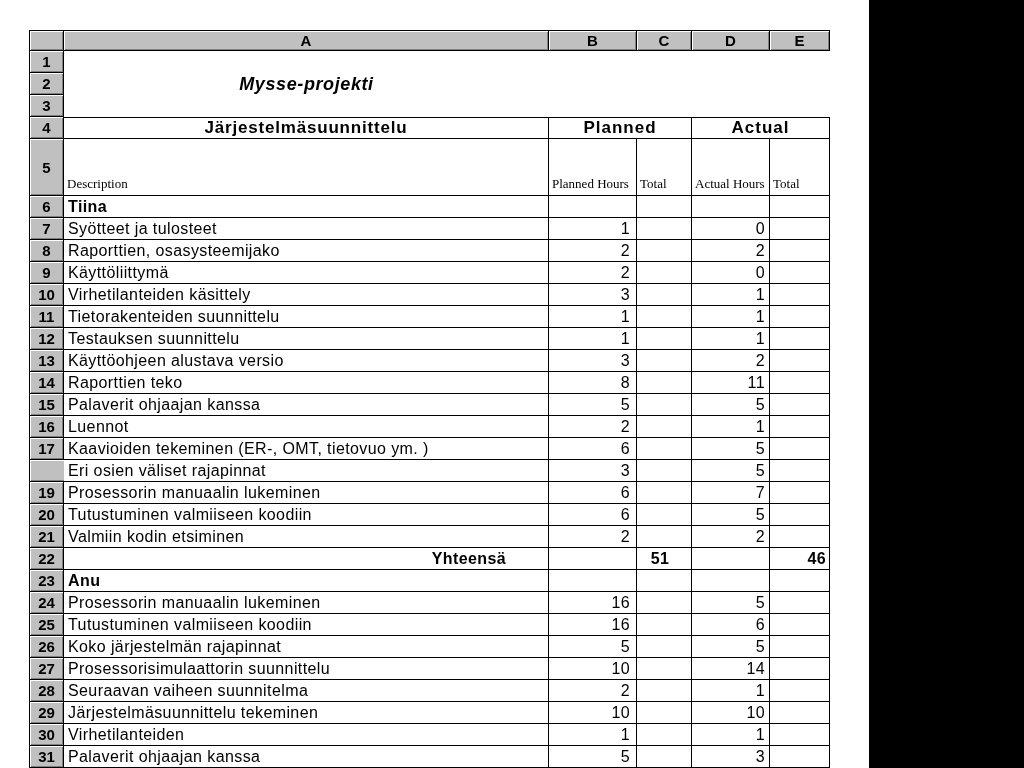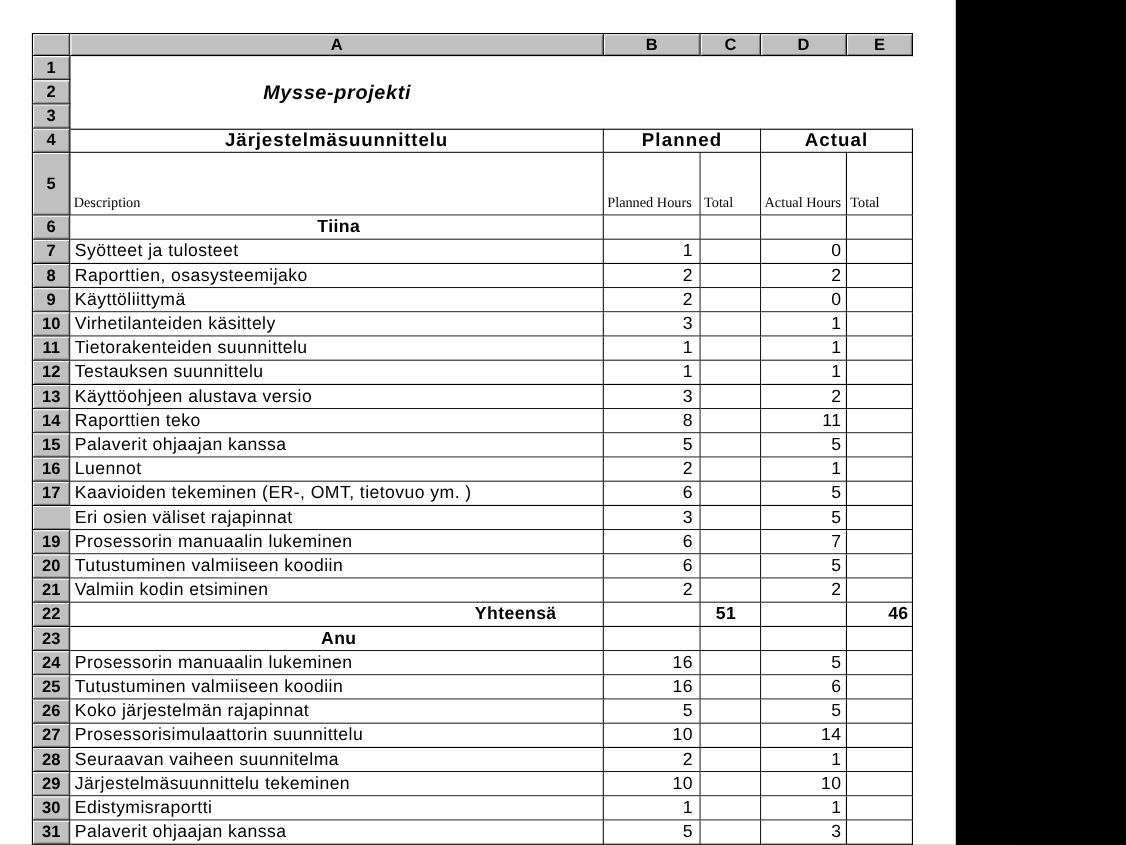--- a/index.html
+++ b/index.html
@@ -73,21 +73,21 @@
     font-size:13px; font-weight:normal; letter-spacing:0;
     display:flex; align-items:flex-end;
     padding:0 1px 4px 3px; line-height:14px;
   }
   .sub-a { grid-row:6; grid-column:2; }
   .sub-b { grid-row:6; grid-column:3; }
   .sub-c { grid-row:6; grid-column:4; }
   .sub-d { grid-row:6; grid-column:5; }
   .sub-e { grid-row:6; grid-column:6; }
   .task  { padding-left:4px; }
-  .pname { padding-left:4px; font-weight:bold;text-align:center; }
+  .pname { padding-left:4px; font-weight:bold; }
   .num   { text-align:right; }
   .num-b { padding-right:6px; }
   .num-d { padding-right:4px; }
   .tlabel { font-weight:bold; text-align:right; padding-right:42px; }
   .tval   { font-weight:bold; text-align:right; }
   .tval-c { padding-right:8px; }
   .tval-e { padding-right:3px; }
 </style>
 </head>
 <body>
@@ -253,21 +253,21 @@
       <div class="cell task" style="grid-area: 29 / 2;">Seuraavan vaiheen suunnitelma</div>
       <div class="cell num num-b" style="grid-area: 29 / 3;">2</div>
       <div class="cell" style="grid-area: 29 / 4;"></div>
       <div class="cell num num-d" style="grid-area: 29 / 5;">1</div>
       <div class="cell" style="grid-area: 29 / 6;"></div>
       <div class="cell task" style="grid-area: 30 / 2;">Järjestelmäsuunnittelu tekeminen</div>
       <div class="cell num num-b" style="grid-area: 30 / 3;">10</div>
       <div class="cell" style="grid-area: 30 / 4;"></div>
       <div class="cell num num-d" style="grid-area: 30 / 5;">10</div>
       <div class="cell" style="grid-area: 30 / 6;"></div>
-      <div class="cell task" style="grid-area: 31 / 2;">Edistymisraportti</div>
+      <div class="cell task" style="grid-area: 31 / 2;">Virhetilanteiden</div>
       <div class="cell num num-b" style="grid-area: 31 / 3;">1</div>
       <div class="cell" style="grid-area: 31 / 4;"></div>
       <div class="cell num num-d" style="grid-area: 31 / 5;">1</div>
       <div class="cell" style="grid-area: 31 / 6;"></div>
       <div class="cell task" style="grid-area: 32 / 2;">Palaverit ohjaajan kanssa</div>
       <div class="cell num num-b" style="grid-area: 32 / 3;">5</div>
       <div class="cell" style="grid-area: 32 / 4;"></div>
       <div class="cell num num-d" style="grid-area: 32 / 5;">3</div>
       <div class="cell" style="grid-area: 32 / 6;"></div>
     </div>

